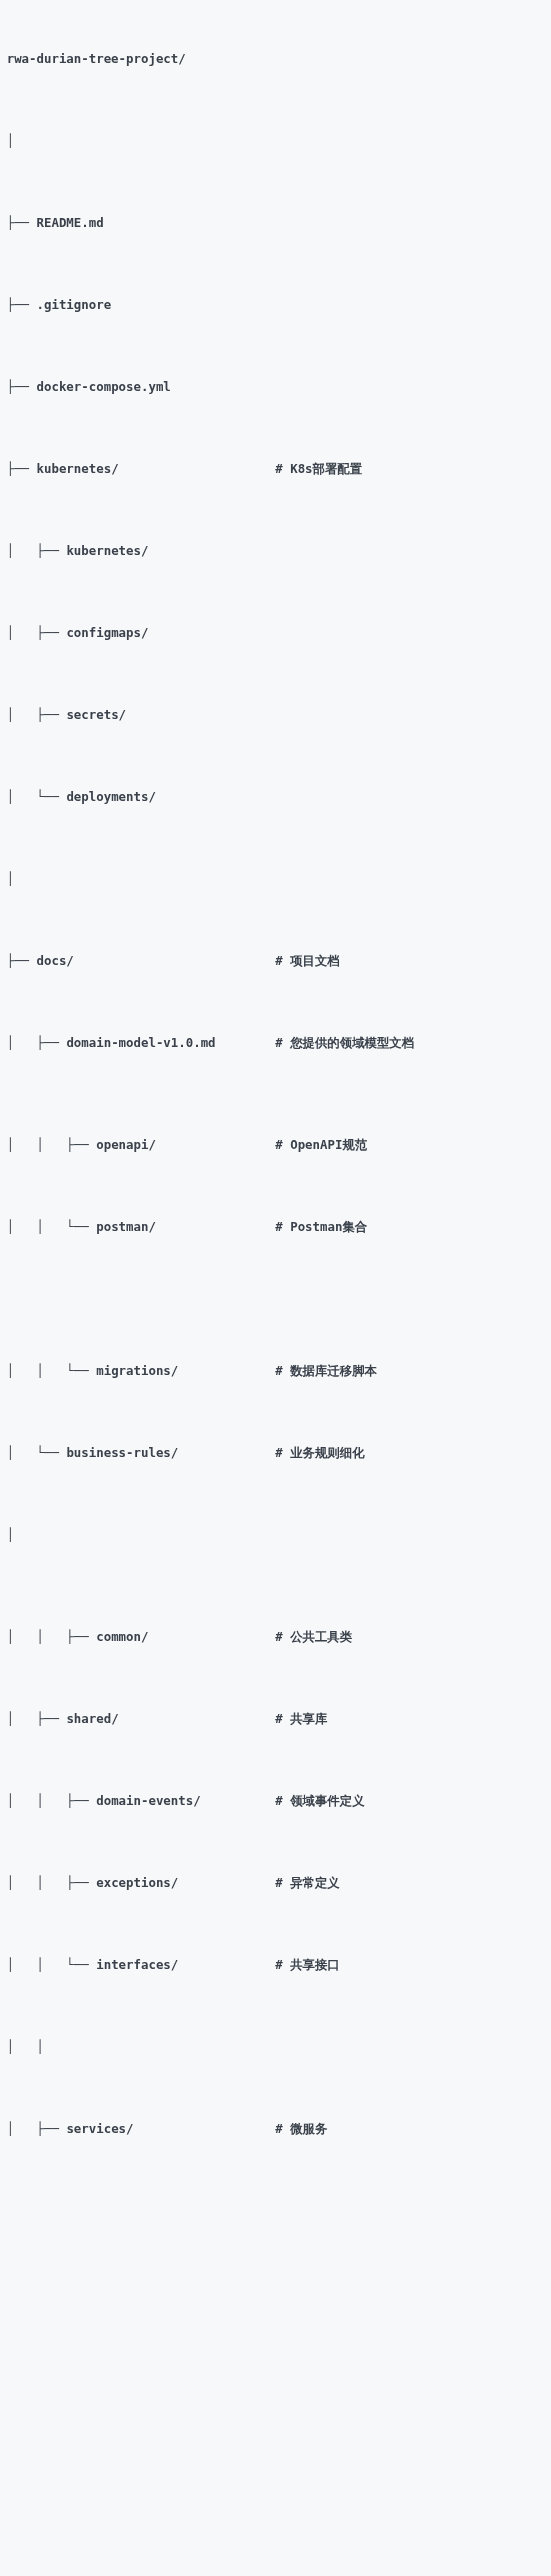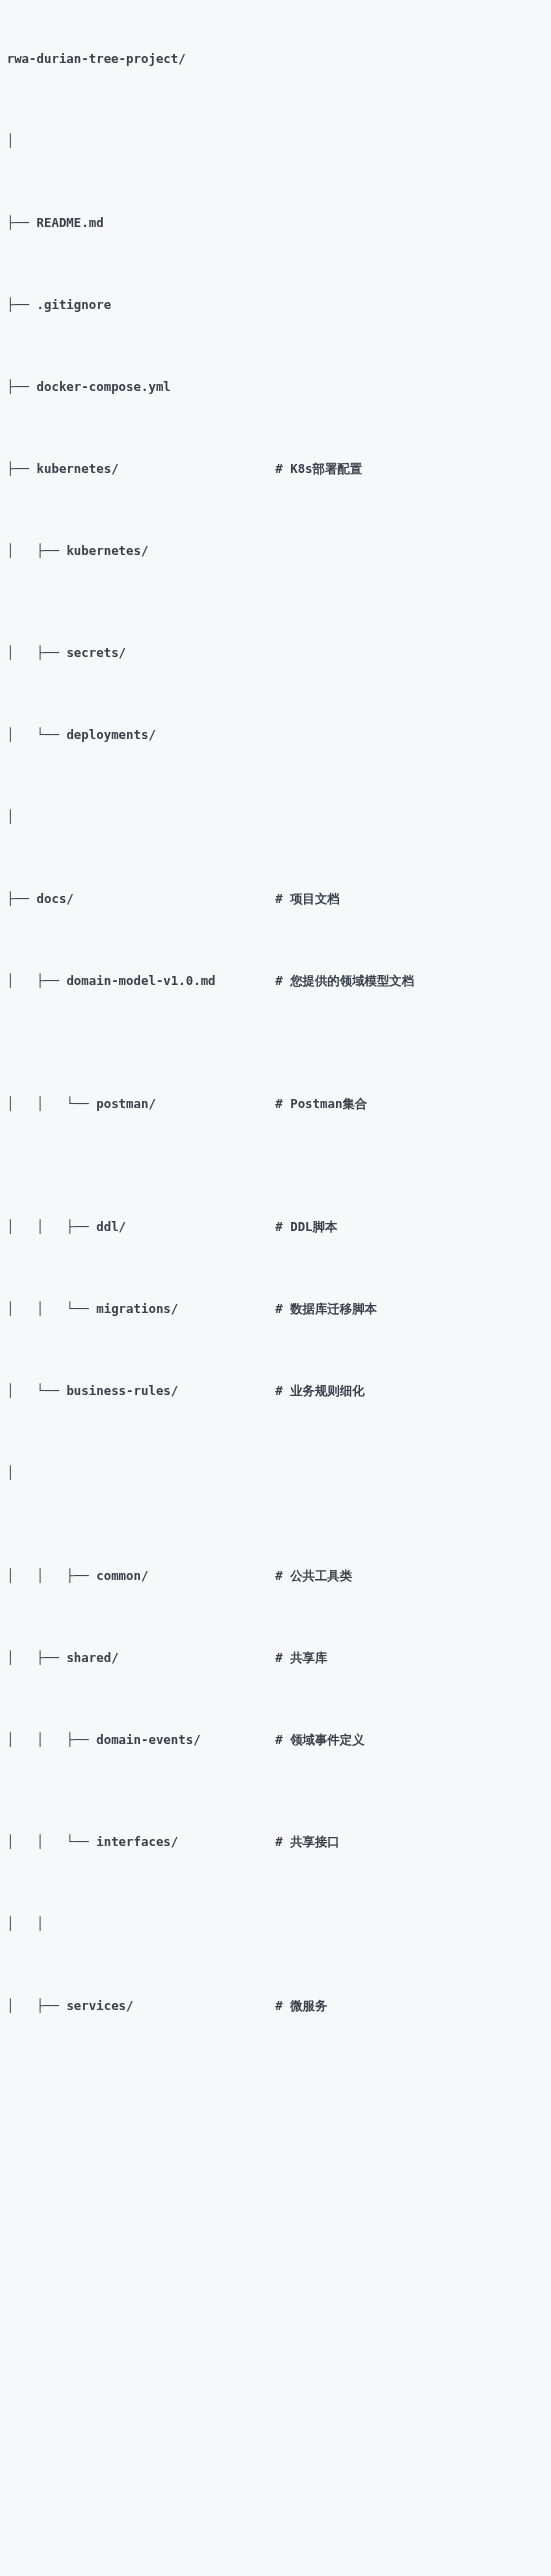--- a/index.html
+++ b/index.html
@@ -43,52 +43,54 @@
   <div class="line"><span class="prefix">├── </span><span class="name">README.md</span><span class="pad"></span><span class="comment"></span></div>
 
   <div class="line"><span class="prefix">├── </span><span class="name">.gitignore</span><span class="pad"></span><span class="comment"></span></div>
 
   <div class="line"><span class="prefix">├── </span><span class="name">docker-compose.yml</span><span class="pad"></span><span class="comment"></span></div>
 
   <div class="line"><span class="prefix">├── </span><span class="name">kubernetes/</span><span class="pad">                     </span><span class="comment"># K8s部署配置</span></div>
 
   <div class="line"><span class="prefix">│   ├── </span><span class="name">kubernetes/</span><span class="pad"></span><span class="comment"></span></div>
 
+  <div class="line"><span class="prefix">│   ├── </span><span class="name">configmaps/</span><span class="pad"></span><span class="comment"></span></div>
 
   <div class="line"><span class="prefix">│   ├── </span><span class="name">secrets/</span><span class="pad"></span><span class="comment"></span></div>
 
   <div class="line"><span class="prefix">│   └── </span><span class="name">deployments/</span><span class="pad"></span><span class="comment"></span></div>
 
   <div class="line"><span class="prefix">│</span><span class="name"></span><span class="pad"></span><span class="comment"></span></div>
 
   <div class="line"><span class="prefix">├── </span><span class="name">docs/</span><span class="pad">                           </span><span class="comment"># 项目文档</span></div>
 
   <div class="line"><span class="prefix">│   ├── </span><span class="name">domain-model-v1.0.md</span><span class="pad">        </span><span class="comment"># 您提供的领域模型文档</span></div>
 
 
+  <div class="line"><span class="prefix">│   │   ├── </span><span class="name">openapi/</span><span class="pad">                </span><span class="comment"># OpenAPI规范</span></div>
 
   <div class="line"><span class="prefix">│   │   └── </span><span class="name">postman/</span><span class="pad">                </span><span class="comment"># Postman集合</span></div>
 
 
 
-  <div class="line"><span class="prefix">│   │   ├── </span><span class="name">ddl/</span><span class="pad">                    </span><span class="comment"># DDL脚本</span></div>
 
   <div class="line"><span class="prefix">│   │   └── </span><span class="name">migrations/</span><span class="pad">             </span><span class="comment"># 数据库迁移脚本</span></div>
 
   <div class="line"><span class="prefix">│   └── </span><span class="name">business-rules/</span><span class="pad">             </span><span class="comment"># 业务规则细化</span></div>
 
   <div class="line"><span class="prefix">│</span><span class="name"></span><span class="pad"></span><span class="comment"></span></div>
 
 
   <div class="line"><span class="prefix">│   │   ├── </span><span class="name">common/</span><span class="pad">                 </span><span class="comment"># 公共工具类</span></div>
 
   <div class="line"><span class="prefix">│   ├── </span><span class="name">shared/</span><span class="pad">                     </span><span class="comment"># 共享库</span></div>
 
   <div class="line"><span class="prefix">│   │   ├── </span><span class="name">domain-events/</span><span class="pad">          </span><span class="comment"># 领域事件定义</span></div>
 
+  <div class="line"><span class="prefix">│   │   ├── </span><span class="name">exceptions/</span><span class="pad">             </span><span class="comment"># 异常定义</span></div>
 
   <div class="line"><span class="prefix">│   │   └── </span><span class="name">interfaces/</span><span class="pad">             </span><span class="comment"># 共享接口</span></div>
 
   <div class="line"><span class="prefix">│   │</span><span class="name"></span><span class="pad"></span><span class="comment"></span></div>
 
   <div class="line"><span class="prefix">│   ├── </span><span class="name">services/</span><span class="pad">                   </span><span class="comment"># 微服务</span></div>
 
 
   
 

